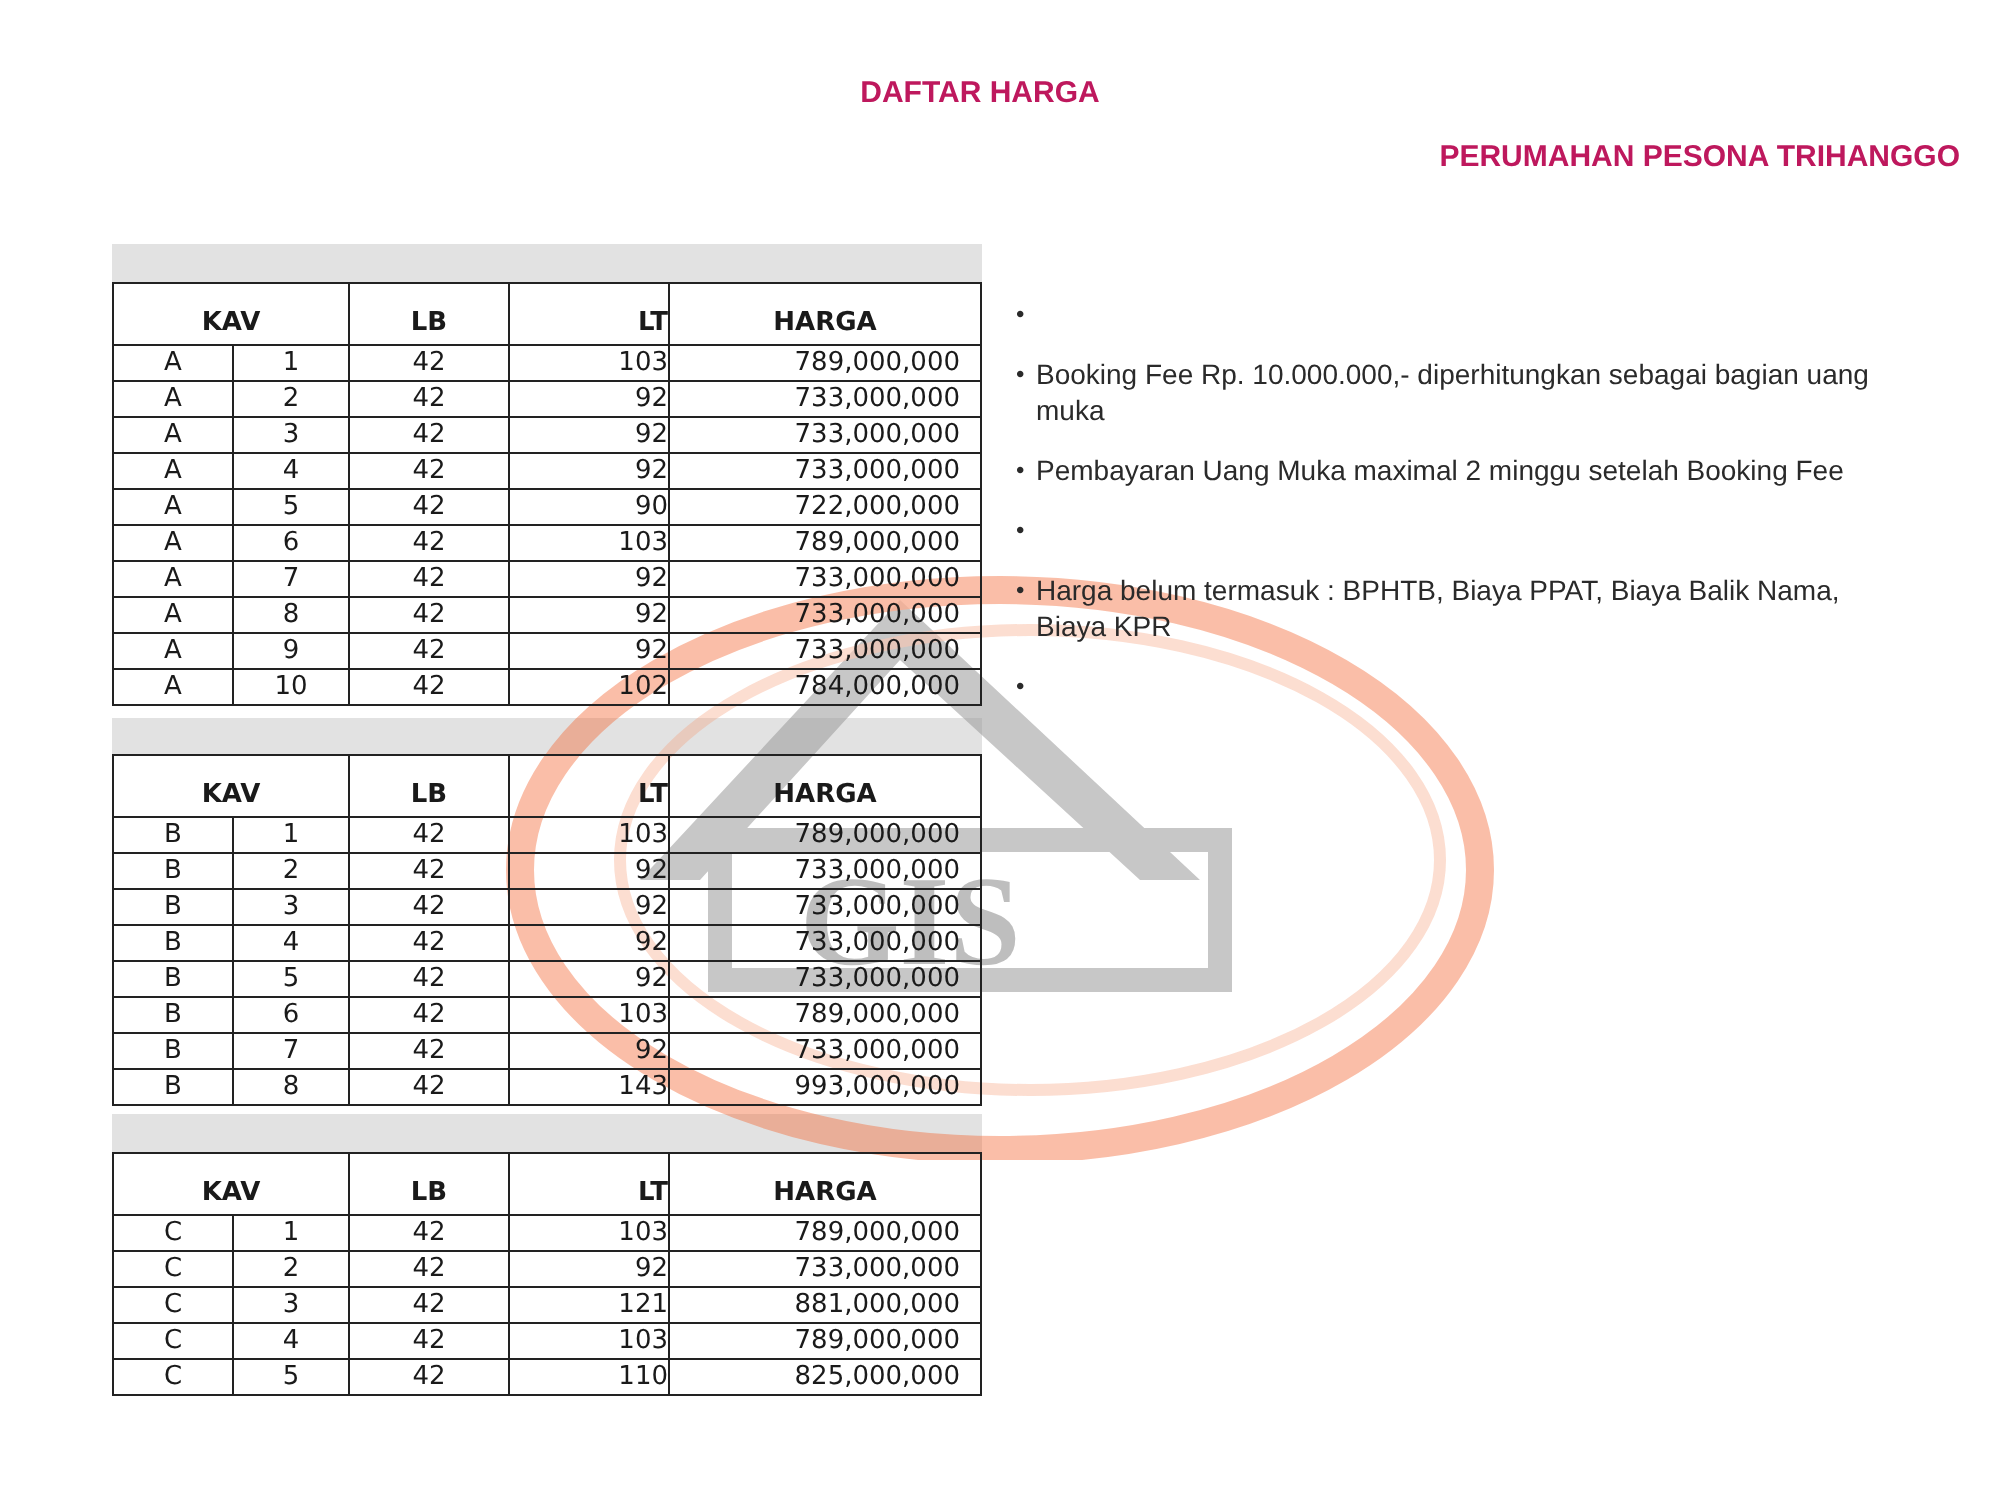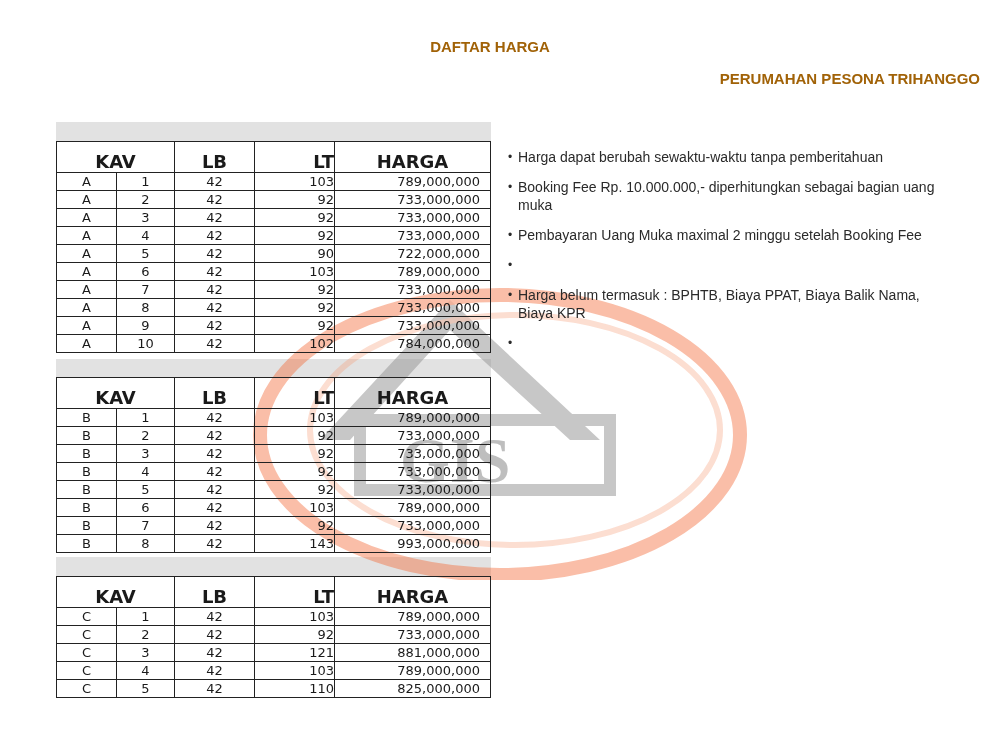--- a/index.html
+++ b/index.html
@@ -1,25 +1,25 @@
 <!DOCTYPE html>
 <html><head>
 <meta charset="utf-8">
 <style>
   html, body { margin:0; padding:0; }
   body { width:1000px; height:750px; background:#ffffff; position:relative; overflow:hidden;
          font-family:"Liberation Sans", sans-serif; color:#1a1a1a; }
-  .title { position:absolute; left:0; width:980px; text-align:center; font-weight:bold; font-size:15px; color:#a16207; }
+  .title { position:absolute; left:0; width:980px; text-align:center; font-weight:bold; font-size:15px; color:#be185d; }
   .t1 { top:38px; }
   .t2 { top:70px;text-align:right; }
   .band { position:absolute; left:56px; width:435px; background:#e2e2e2; }
   table.price { position:absolute; left:56px; width:435px; border-collapse:collapse;
                 font-family:"DejaVu Sans", sans-serif; font-size:13px; background:transparent; }
   table.price td, table.price th { border:1.5px solid #222; padding:0; height:17px; line-height:16px; }
-  table.price th { font-weight:bold; font-size:18px; height:28px; vertical-align:bottom; padding-bottom:2px; }
+  table.price th { font-weight:bold; font-size:13px; height:28px; vertical-align:bottom; padding-bottom:2px; }
   .c-blok { width:59px; text-align:center; }
   .c-no { width:57px; text-align:center; }
   .c-lb { width:79px; text-align:center; }
   .c-lt { width:79px; text-align:right; }
   .c-harga { text-align:right; padding-right:10px !important; }
   .notes { position:absolute; left:508px; top:148px; width:450px; font-size:14px; color:#2a2a2a; }
   .note { display:flex; margin-bottom:12px; line-height:18px; }
   .bullet { width:10px; flex:none; font-size:12px; }
   .watermark { position:absolute; left:240px; top:260px; width:520px; height:320px; pointer-events:none; opacity:0.55; }
 </style>
@@ -239,21 +239,20 @@
         <td class="c-lb">42</td>
         <td class="c-lt">110</td>
         <td class="c-harga">825,000,000</td>
       </tr>
   </tbody>
 </table>
 
 <div class="notes">
   <div class="note">
       <span class="bullet">•</span>
-      <span>Harga dapat berubah sewaktu-waktu tanpa pemberitahuan</span>
     </div>
   <div class="note">
       <span class="bullet">•</span>
       <span>Booking Fee Rp. 10.000.000,- diperhitungkan sebagai bagian uang muka</span>
     </div>
   <div class="note">
       <span class="bullet">•</span>
       <span>Pembayaran Uang Muka maximal 2 minggu setelah Booking Fee</span>
     </div>
   <div class="note">

